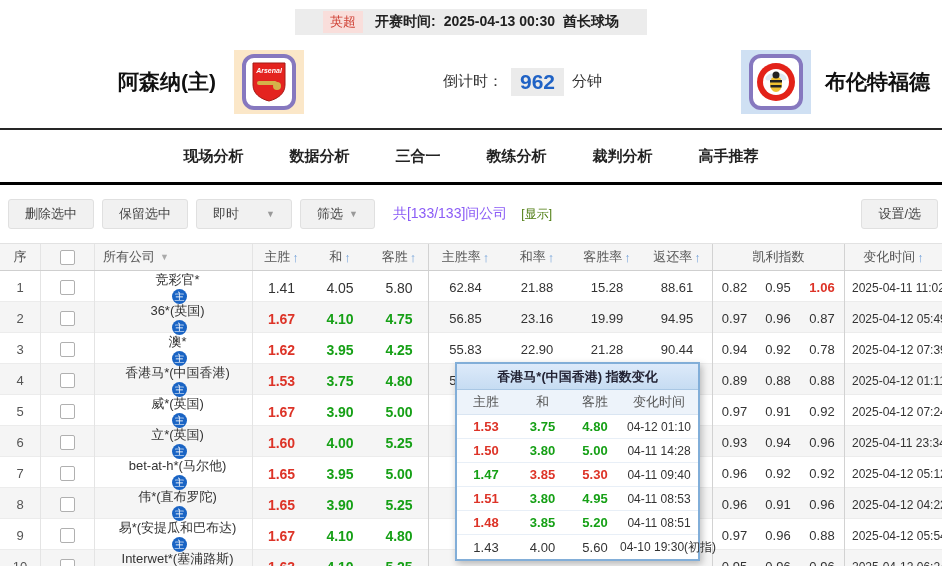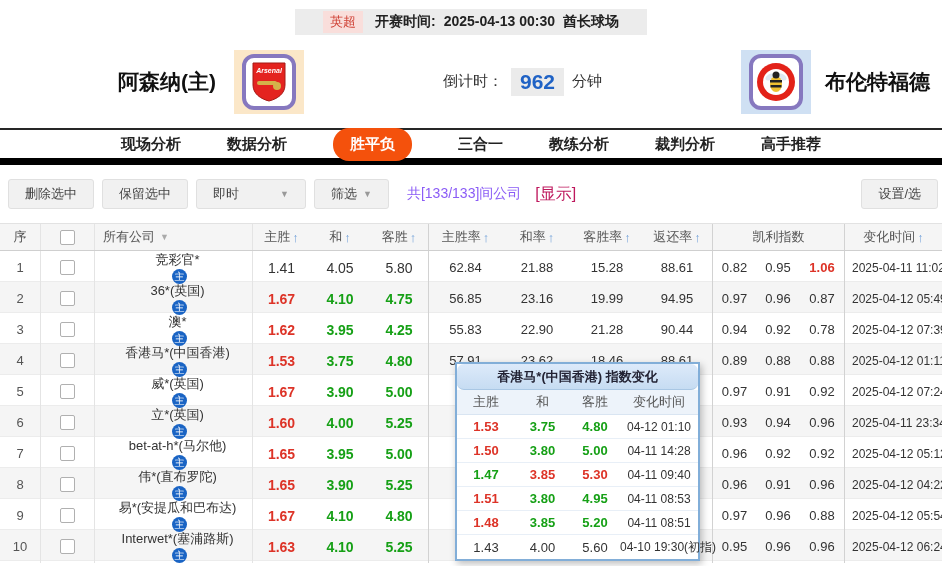--- a/index.html
+++ b/index.html
@@ -18,33 +18,33 @@
   .logo-box { width:70px; height:64px; display:flex; align-items:center; justify-content:center; }
   .logo-box.home { background:#fbe7c8; margin-left:18px; }
   .logo-box.away { background:#cfe0f3; margin-right:14px; }
   .logo-inner { width:54px; height:56px; background:#fff; border:4px solid #8678bf; border-radius:12px;
     display:flex; align-items:center; justify-content:center; }
   .countdown { margin-left:auto; margin-right:auto; display:flex; align-items:center; gap:8px;
     font-size:15px; color:#333; }
   .countdown .num { background:#ebebeb; color:#1f62c5; font-size:21px; font-weight:bold; padding:2px 9px; }
 
   
-  .nav { height:37px; border-top:2px solid #262626; border-bottom:7px solid #000000;
+  .nav { height:57px; border-top:2px solid #262626; border-bottom:3px solid #000000;
     display:flex; justify-content:center; align-items:center; gap:46px; background:#fff; }
   .tab { font-size:15px; font-weight:bold; color:#222; cursor:pointer; white-space:nowrap; }
   .tab.active { background:#f4510c; color:#fff; border-radius:16px; padding:7px 17px; }
 
   
   .toolbar { height:58px; display:flex; align-items:center; padding:0 8px; gap:8px; }
   .tbtn { height:30px; background:#f1f1f1; border:1px solid #e0e0e0; border-radius:3px;
     font-size:13px; color:#444; display:flex; align-items:center; padding:0 16px; cursor:pointer; white-space:nowrap; }
-  .tbtn.dd { width:110px; justify-content:space-between; }
+  .tbtn.dd { width:96px; justify-content:space-between; }
   .caret { font-size:9px; color:#999; margin-left:6px; }
   .count-text { font-size:14px; color:#8b5cf6; margin-left:10px; white-space:nowrap; }
-  .show-link { font-size:16px; color:#be185d; margin-left:6px; cursor:pointer; white-space:nowrap; }
+  .show-link { font-size:12px; color:#4d7c0f; margin-left:6px; cursor:pointer; white-space:nowrap; }
   .settings { margin-left:auto; margin-right:-4px; }
 
   
   .thead, .trow { display:grid; }
   .thead { grid-template-columns:40px 54px 158px 58px 60px 58px 74px 70px 70px 70px 132px 98px;
     height:28px; background:#f5f5f5; border-top:1px solid #e2e2e2; border-bottom:1px solid #cfcfcf; }
   .th { display:flex; align-items:center; justify-content:center; font-size:13px; color:#555; white-space:nowrap; }
   .th.left { justify-content:flex-start; padding-left:8px; }
   .arr { color:#6f9fd8; font-weight:bold; font-size:13px; margin-left:2px; }
   .hcaret { color:#aaa; font-size:9px; margin-left:5px; }
@@ -63,21 +63,21 @@
   .td-odds { font-size:14px; }
   .td-time { justify-content:flex-start; padding-left:7px; font-size:12px; }
   .c-red { color:#dd3327; font-weight:bold; }
   .c-green { color:#16a016; font-weight:bold; }
   .c-black { color:#333; font-weight:normal; }
 
   
   .popup { position:absolute; left:455px; top:362px; width:245px; background:#fff;
     border:2px solid #82aed8; box-shadow:2px 3px 7px rgba(0,0,0,.25); z-index:10; }
   .popup-title { height:26px; background:linear-gradient(#ddeafa,#c6dcf2); border-bottom:1px solid #a9c7e4;
-    display:flex; align-items:center; justify-content:center; font-size:13px; font-weight:bold; color:#223;border-radius:7px; }
+    display:flex; align-items:center; justify-content:center; font-size:13px; font-weight:bold; color:#223; }
   .popup-head, .popup-row { display:grid; grid-template-columns:58px 55px 50px 1fr; align-items:center; }
   .popup-head { height:25px; background:#edf3fa; border-bottom:1px solid #d9e5f2; font-size:13px; color:#555; }
   .popup-row { height:24px; border-bottom:1px solid #e8eff7; }
   .popup-row:last-child { border-bottom:none; }
   .pc { text-align:center; font-size:13px; white-space:nowrap; }
   .pc.time { font-size:12px; color:#333; font-weight:normal; }
 </style>
 </head>
 <body>
 
@@ -122,21 +122,20 @@
         <circle cx="20" cy="13" r="3.5" fill="#222"></circle>
       </svg>
     </div>
   </div>
   <span class="team-name">布伦特福德</span>
 </div>
 
 <div class="nav">
     <div class="tab">现场分析</div>
     <div class="tab">数据分析</div>
-    <div class="tab active">胜平负</div>
     <div class="tab">三合一</div>
     <div class="tab">教练分析</div>
     <div class="tab">裁判分析</div>
     <div class="tab">高手推荐</div>
   </div>
 
 <div class="toolbar">
   <div class="tbtn">删除选中</div>
   <div class="tbtn">保留选中</div>
   <div class="tbtn dd">

